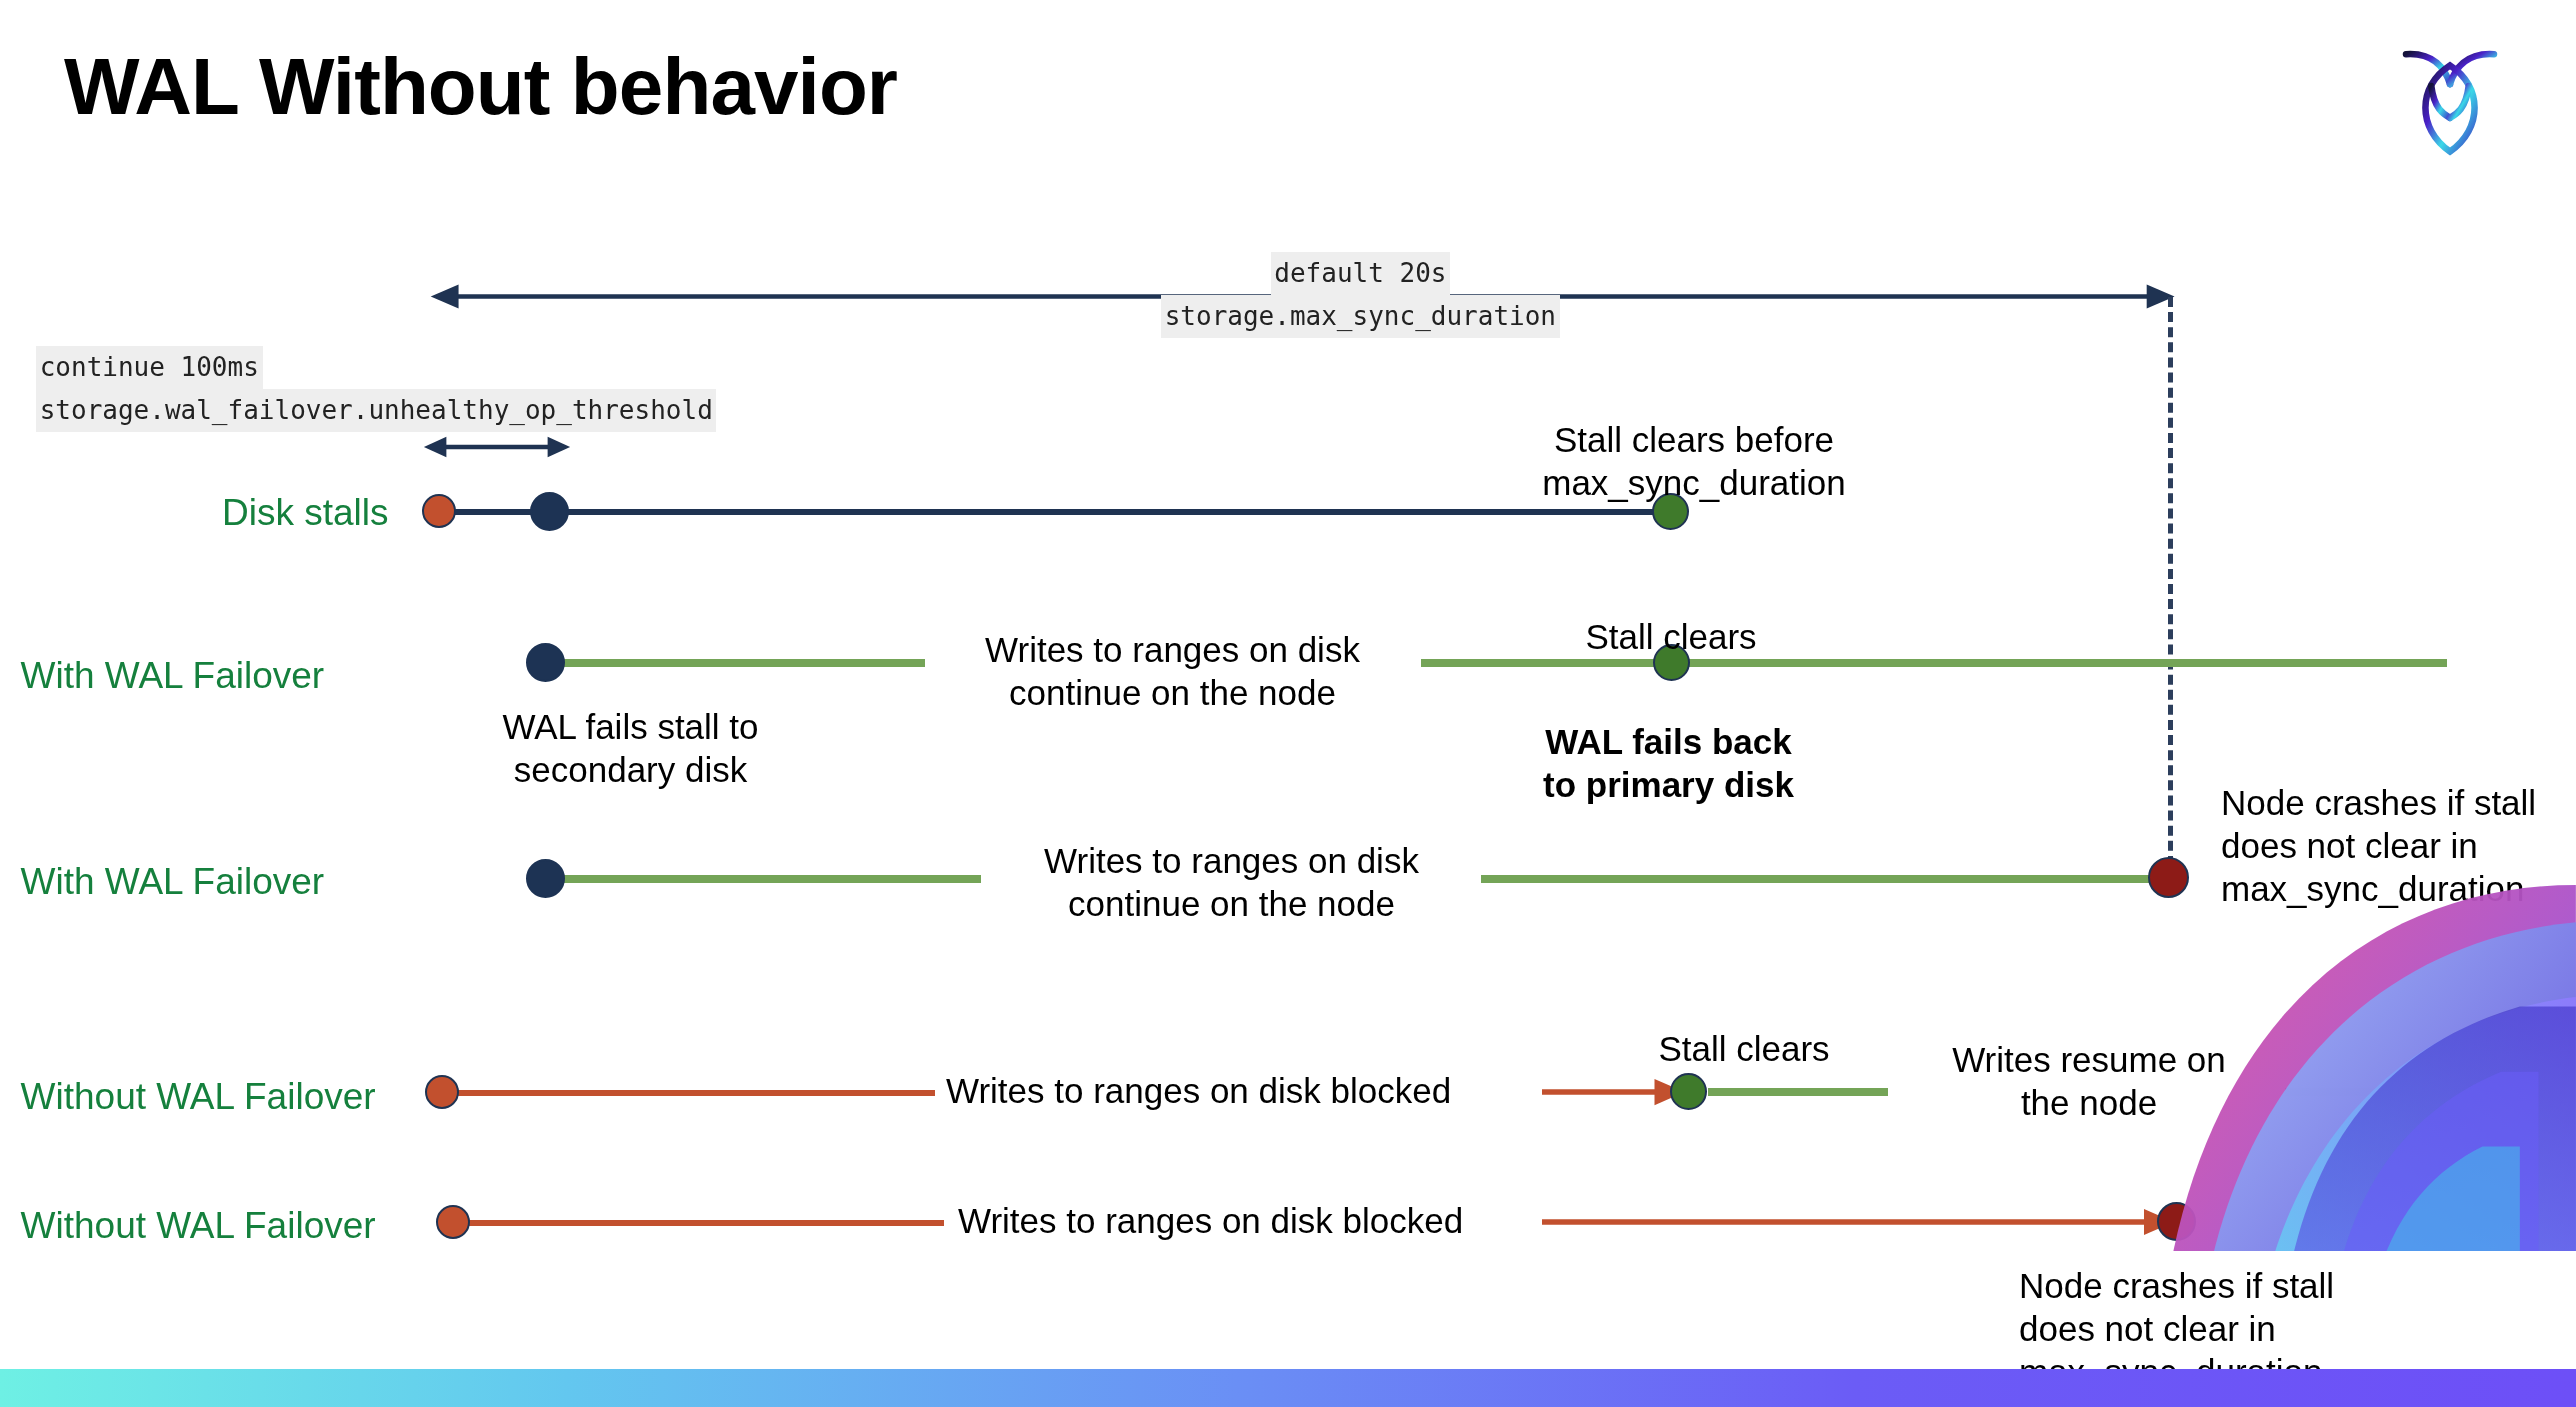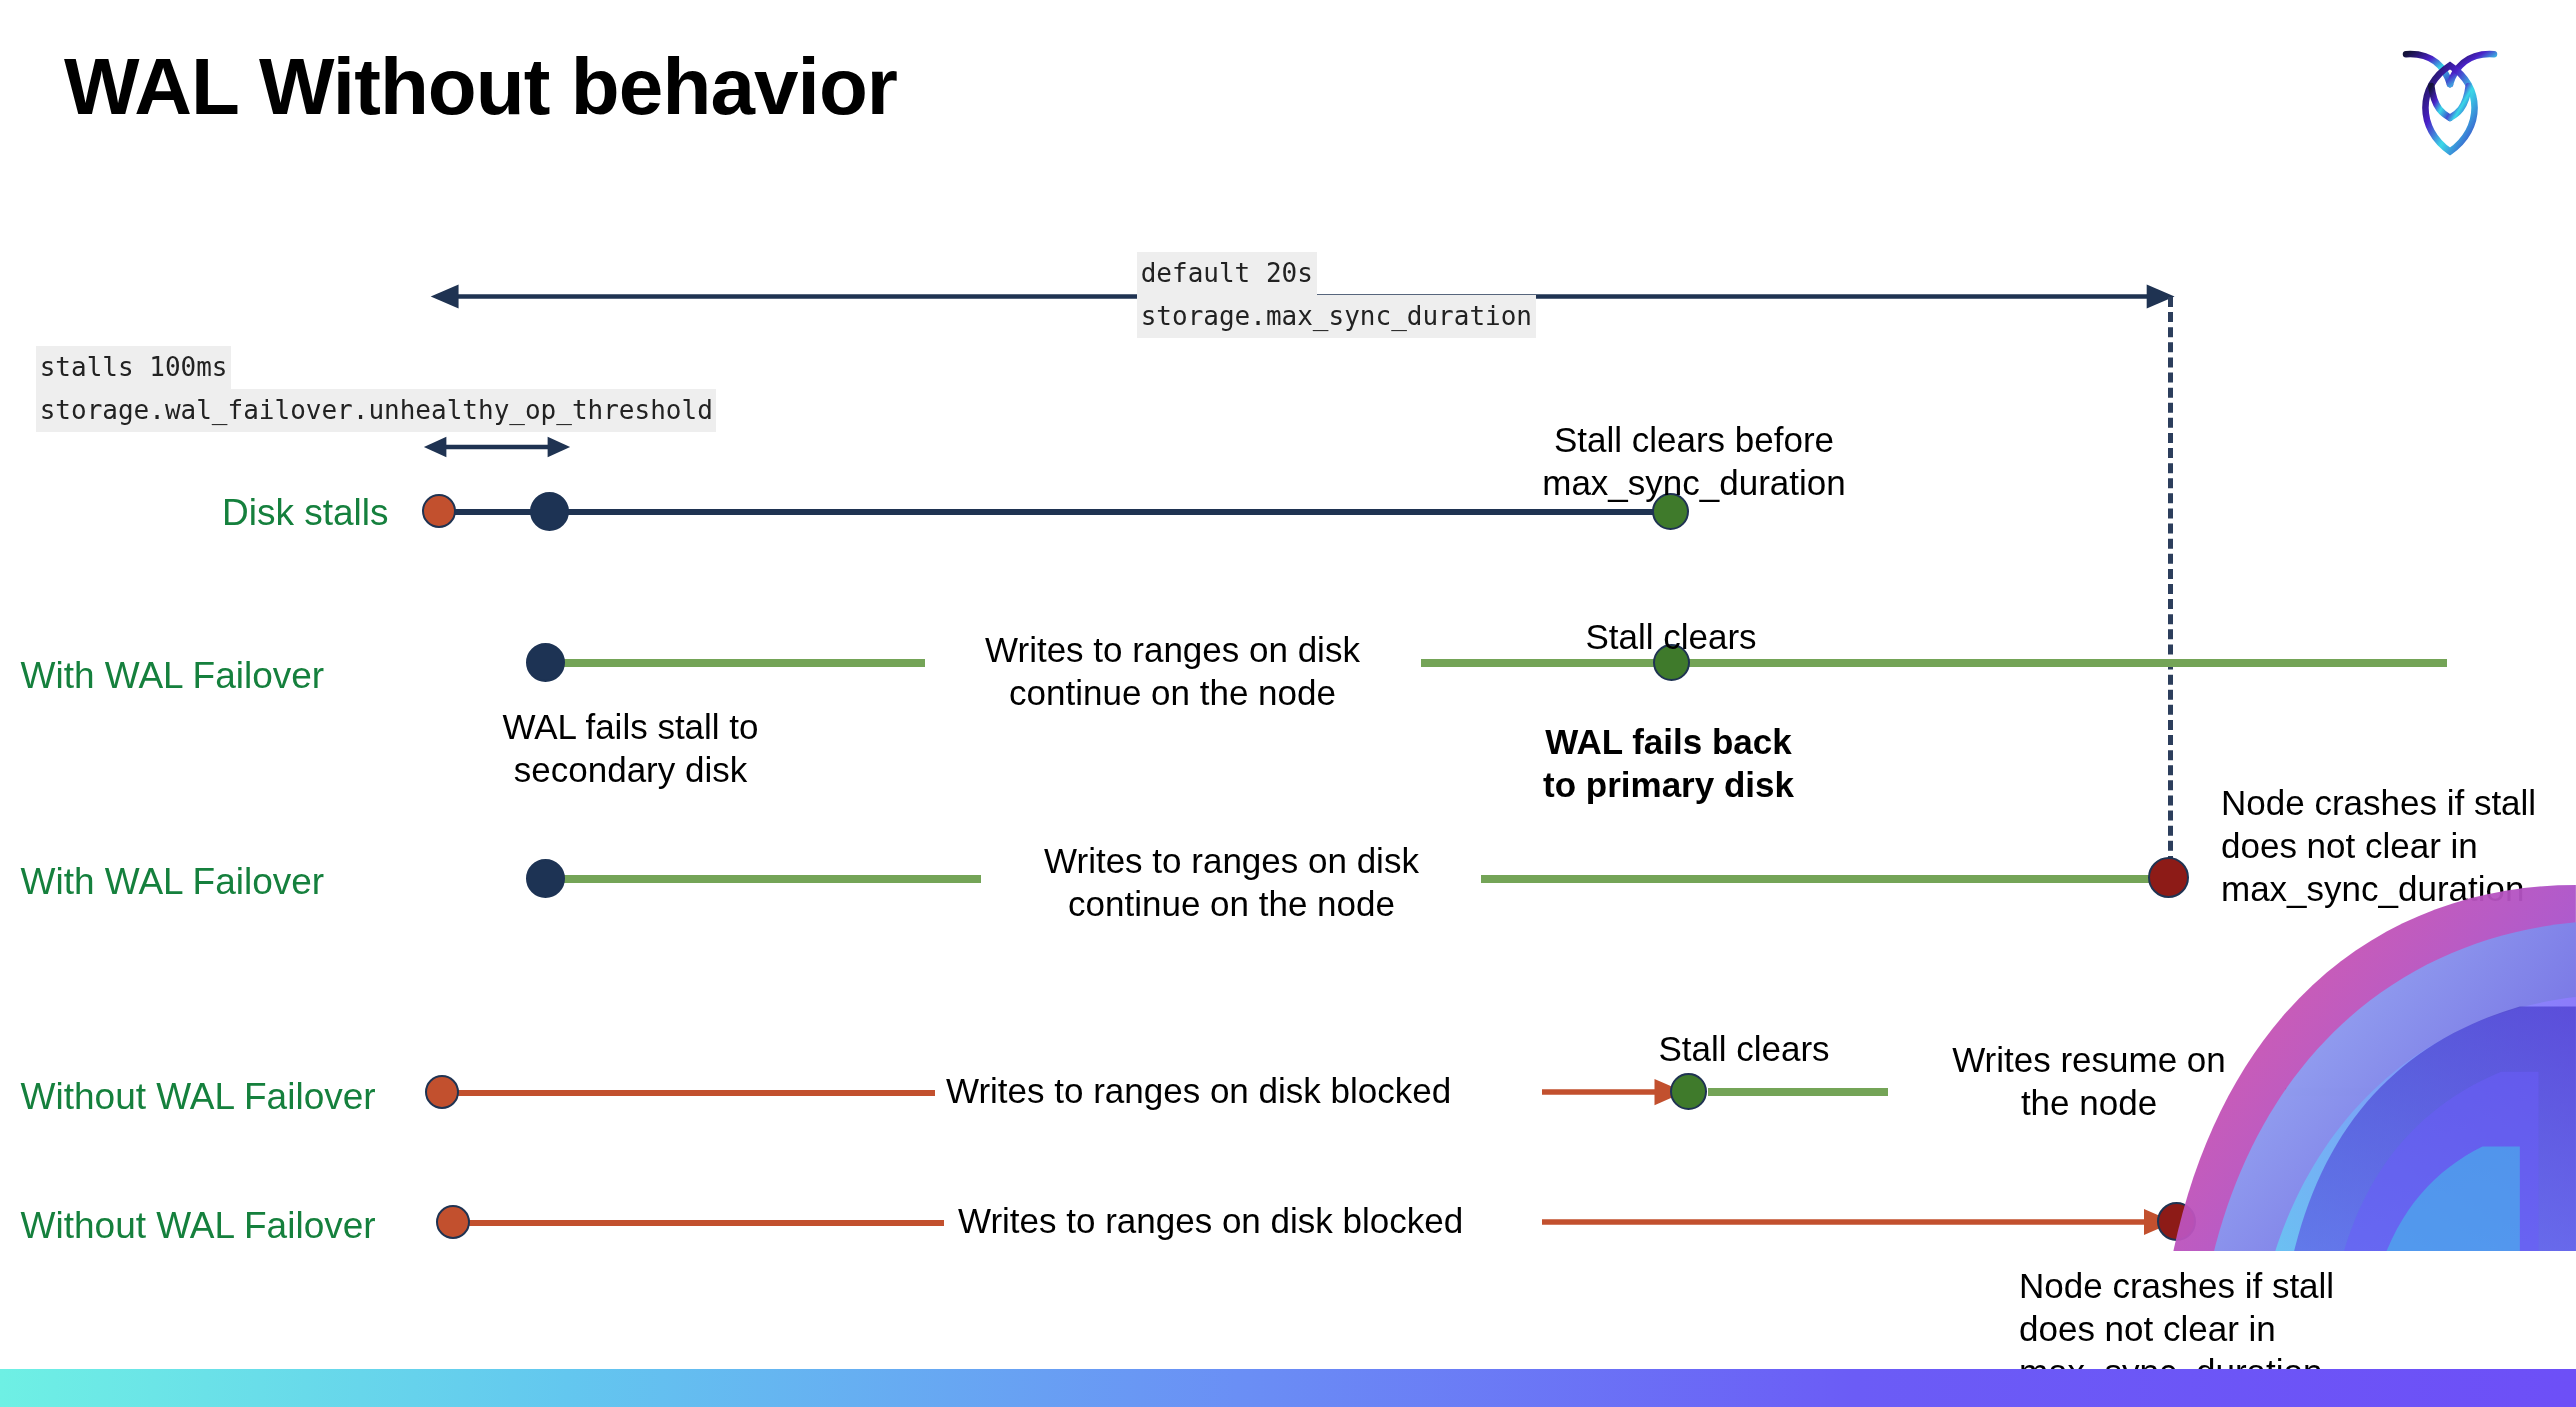--- a/index.html
+++ b/index.html
@@ -99,27 +99,27 @@
       </g>
     </svg>
   </div>
 
   <svg style="position:absolute;left:421px;top:277px;" width="1767" height="39" viewBox="0 0 1890 42">
     <line x1="22" y1="21" x2="1864" y2="21" stroke="#1f3352" stroke-width="5"></line>
     <polygon points="4,21 34,8 34,34" fill="#1f3352"></polygon>
     <polygon points="1882,21 1852,8 1852,34" fill="#1f3352"></polygon>
   </svg>
 
-  <div class="code" style="left:1137px;top:252px;">
+  <div class="code" style="left:1161px;top:252px;text-align:center;">
     <div><span>default 20s</span></div>
     <div><span>storage.max_sync_duration</span></div>
   </div>
 
   <div class="code" style="left:36px;top:346px;">
-    <div><span>stalls 100ms</span></div>
+    <div><span>continue 100ms</span></div>
     <div><span>storage.wal_failover.unhealthy_op_threshold</span></div>
   </div>
 
   <svg style="position:absolute;left:422px;top:430px;" width="150" height="34" viewBox="0 0 160 36">
     <line x1="18" y1="18" x2="142" y2="18" stroke="#1f3352" stroke-width="5"></line>
     <polygon points="2,18 26,7 26,29" fill="#1f3352"></polygon>
     <polygon points="158,18 134,7 134,29" fill="#1f3352"></polygon>
   </svg>
 
   <div class="vdash" style="left:2168px;top:297px;height:584px;"></div>

